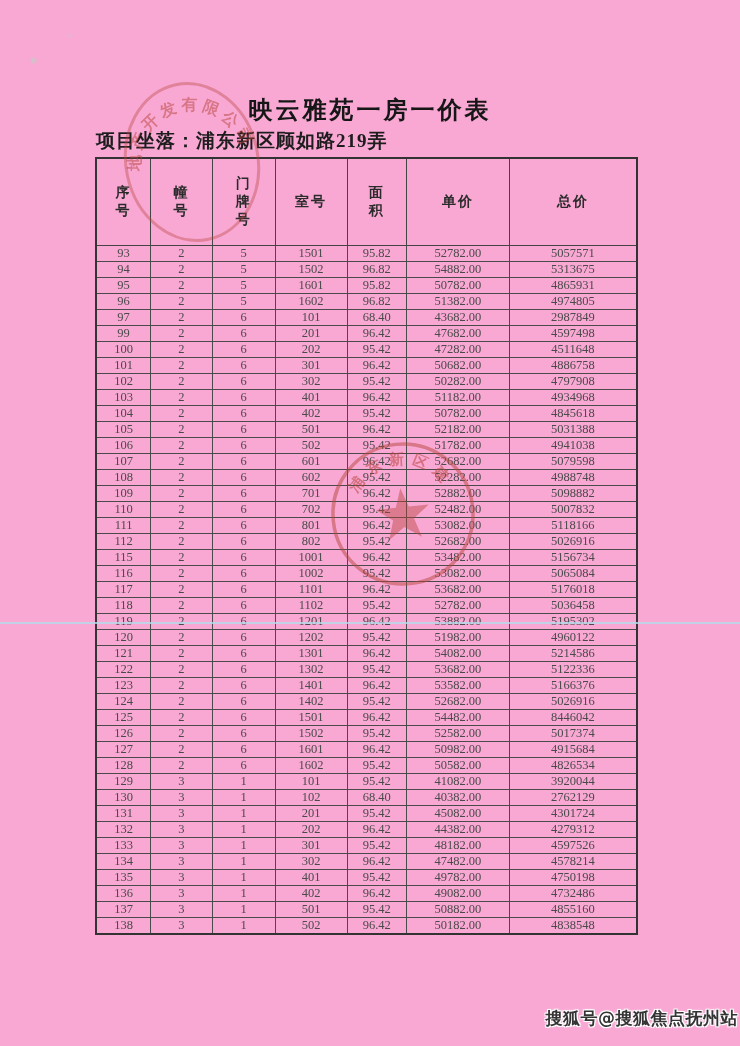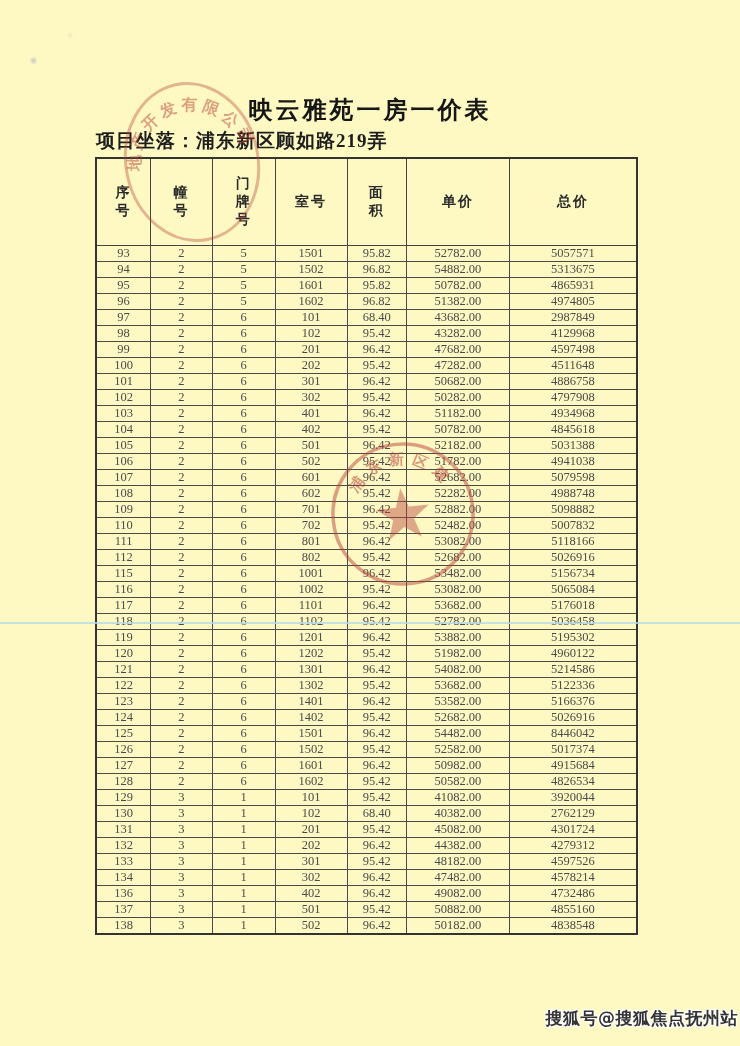--- a/index.html
+++ b/index.html
@@ -1,18 +1,18 @@
 <!DOCTYPE html>
 <html><head>
 <meta charset="utf-8">
 <style>
   html,body{margin:0;padding:0;background:#e9e9e7;}
   .page{
     position:relative; width:740px; height:1046px; margin:0 auto;
-    background:#fef9c3; overflow:hidden;
+    background:#f9a8d4; overflow:hidden;
     font-family:"Liberation Serif","DejaVu Serif",serif;
   }
   .title{
     position:absolute; top:78px; left:0; width:740px;
     text-align:center; font-size:24px; font-weight:bold; color:#161616;
     letter-spacing:3px;
   }
   .location{
     position:absolute; left:96px; top:128px;
     font-size:19px; font-weight:bold; color:#1d1d1d; letter-spacing:1px;
@@ -123,29 +123,20 @@
         <tr>
           <td>97</td>
           <td>2</td>
           <td>6</td>
           <td>101</td>
           <td>68.40</td>
           <td>43682.00</td>
           <td>2987849</td>
         </tr>
         <tr>
-          <td>98</td>
-          <td>2</td>
-          <td>6</td>
-          <td>102</td>
-          <td>95.42</td>
-          <td>43282.00</td>
-          <td>4129968</td>
-        </tr>
-        <tr>
           <td>99</td>
           <td>2</td>
           <td>6</td>
           <td>201</td>
           <td>96.42</td>
           <td>47682.00</td>
           <td>4597498</td>
         </tr>
         <tr>
           <td>100</td>
@@ -436,20 +427,29 @@
           <td>4597526</td>
         </tr>
         <tr>
           <td>134</td>
           <td>3</td>
           <td>1</td>
           <td>302</td>
           <td>96.42</td>
           <td>47482.00</td>
           <td>4578214</td>
+        </tr>
+        <tr>
+          <td>135</td>
+          <td>3</td>
+          <td>1</td>
+          <td>401</td>
+          <td>95.42</td>
+          <td>49782.00</td>
+          <td>4750198</td>
         </tr>
         <tr>
           <td>136</td>
           <td>3</td>
           <td>1</td>
           <td>402</td>
           <td>96.42</td>
           <td>49082.00</td>
           <td>4732486</td>
         </tr>

